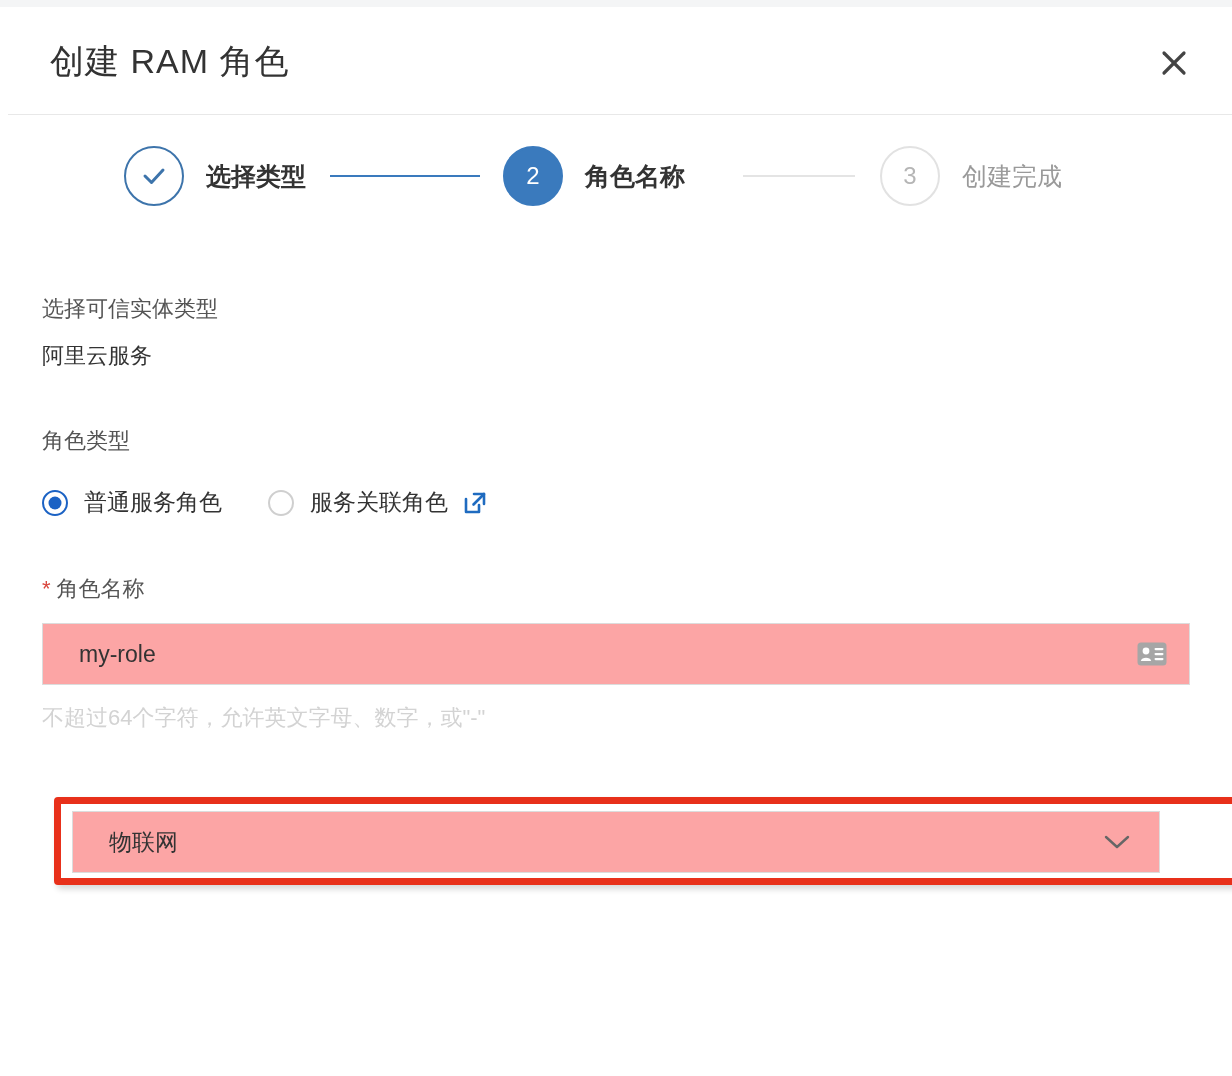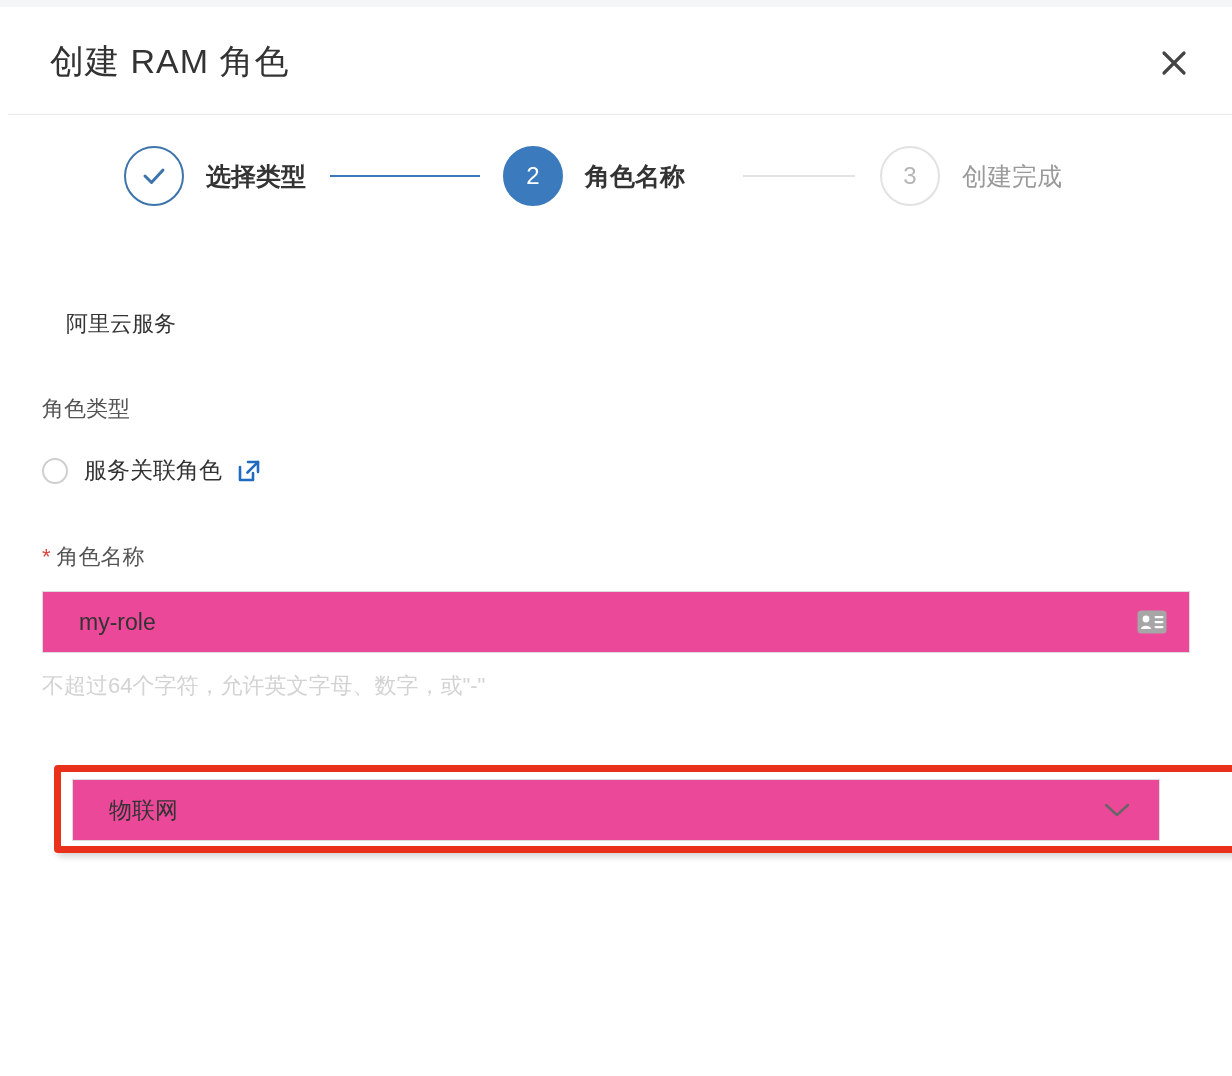--- a/index.html
+++ b/index.html
@@ -140,21 +140,20 @@
   .field-label {
     font-size: 22px;
     color: #555555;
     line-height: 32px;
   }
   .field-static-value {
     font-size: 22px;
     color: #333333;
     line-height: 34px;
     margin-top: 14px;
-    margin-left: 24px;
   }
   .req-star {
     color: #d9453c;
     font-size: 22px;
     margin-right: 6px;
   }
 
   .block-entity { padding-top: 52px; }
   .block-roletype { padding-top: 52px; }
 
@@ -211,21 +210,21 @@
   
   .block-rolename { padding-top: 55px; }
   .block-notes { padding-top: 48px; }
   .block-service { padding-top: 46px; }
 
   .input-wrap {
     position: relative;
     margin-top: 18px;
     height: 62px;
     border: 1px solid #dcdcdc;
-    background: #ec4899;
+    background: #fca5a5;
     box-sizing: border-box;
     display: flex;
     align-items: center;
     gap: 12px;
   }
   .input-wrap .value {
     font-size: 23px;
     color: #333333;
     padding-left: 36px;
     flex: 1 1 auto;
@@ -341,27 +340,32 @@
     <div class="step step-3">
       <div class="step-circle todo">3</div>
       <div class="step-label muted">创建完成</div>
     </div>
 
   </div>
 
   <div class="form-body">
 
     <div class="block-entity">
+      <div class="field-label">选择可信实体类型</div>
       <div class="field-static-value">阿里云服务</div>
     </div>
 
     <div class="block-roletype">
       <div class="field-label">角色类型</div>
       <div class="radio-row">
 
+        <div class="radio">
+          <span class="radio-dot on"></span>
+          <span class="radio-text">普通服务角色</span>
+        </div>
 
         <div class="radio">
           <span class="radio-dot off"></span>
           <span class="radio-text">服务关联角色</span>
           <span class="ext-link-icon">
             <svg width="26" height="26" viewBox="0 0 26 26">
               <path d="M4 9 L4 22 L17 22 L17 15" fill="none" stroke="#1f6bc0" stroke-width="2.6" stroke-linecap="round" stroke-linejoin="round"></path>
               <path d="M12 4 L22 4 L22 14" fill="none" stroke="#1f6bc0" stroke-width="2.6" stroke-linecap="round" stroke-linejoin="round"></path>
               <line x1="22" y1="4" x2="11.5" y2="14.5" stroke="#1f6bc0" stroke-width="2.6" stroke-linecap="round"></line>
             </svg>

